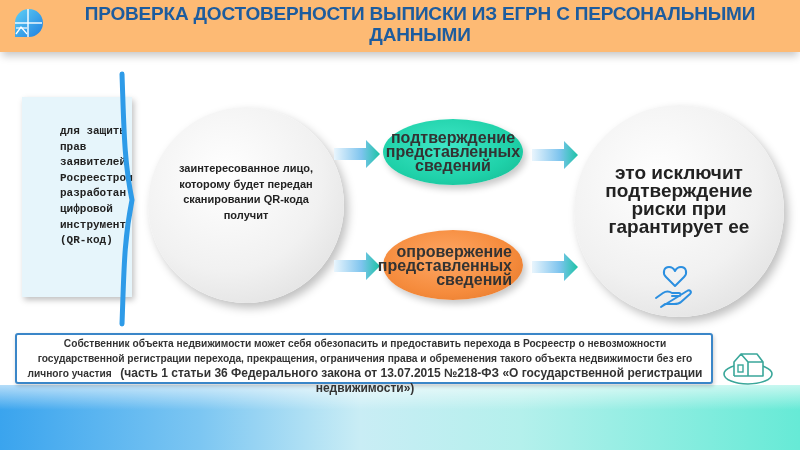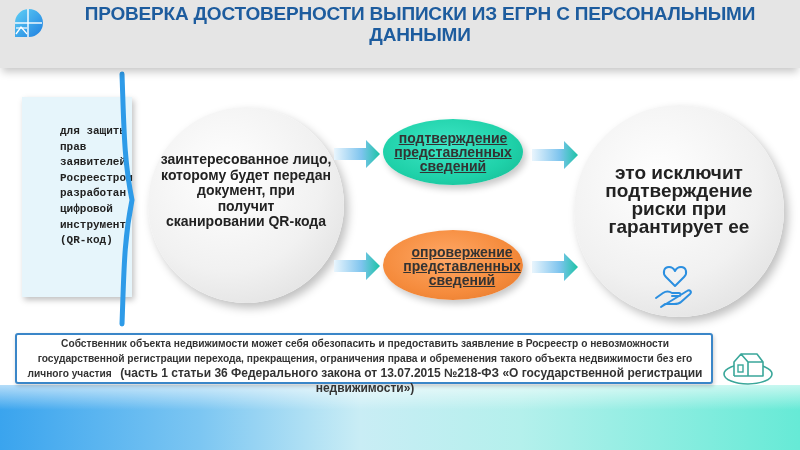--- a/index.html
+++ b/index.html
@@ -1,19 +1,19 @@
 <!DOCTYPE html>
 <html><head>
 <meta charset="utf-8">
 <style>
   * { box-sizing: border-box; margin: 0; padding: 0; }
   html, body { width: 800px; height: 450px; overflow: hidden; background: #ffffff; }
   body { position: relative; font-family: "Liberation Sans", "DejaVu Sans", sans-serif; }
 
-  .header { position: absolute; left: 0; top: 0; width: 800px; height: 68px; background: #e5e5e5;
+  .header { position: absolute; left: 0; top: 0; width: 800px; height: 52px; background: #fdba74;
     box-shadow: 0 6px 8px -2px rgba(0,0,0,0.22); z-index: 5; }
   .logo { position: absolute; left: 13px; top: 8px; width: 30px; height: 30px; }
   .title { position: absolute; left: 60px; right: 20px; top: 3px; text-align: center;
     color: #1d5c9e; font-weight: bold; font-size: 19px; line-height: 21px; letter-spacing: -0.2px;
     font-family: "Liberation Sans", sans-serif; }
 
   .bottom-band { position: absolute; left: 0; top: 385px; width: 800px; height: 65px;
     background: linear-gradient(90deg, #3aa4ee 0%, #7cc6f2 25%, #c9edf5 45%, #b4f0ec 65%, #66ead6 100%); }
   .bottom-fade { position: absolute; left: 0; top: 370px; width: 800px; height: 40px;
     background: linear-gradient(180deg, rgba(255,255,255,1) 0%, rgba(255,255,255,0) 100%); }
@@ -24,34 +24,34 @@
     line-height: 15.6px; font-weight: bold; color: #222; font-family: Liberation Mono, monospace; }
   .blue-bar { position: absolute; left: 118px; top: 70px; width: 22px; height: 258px; }
 
   .circle { position: absolute; border-radius: 50%;
     background: radial-gradient(circle at 40% 35%, #ffffff 0%, #f1f1f1 55%, #d9d9d9 100%);
     box-shadow: 4px 5px 10px rgba(0,0,0,0.25); }
   .circle-left { left: 148px; top: 107px; width: 196px; height: 196px; }
   .circle-right { left: 574px; top: 105px; width: 210px; height: 212px; }
 
   .circle-text { position: absolute; text-align: center; font-weight: bold; color: #222; }
-  .ct-left { left: 160px; top: 152px; width: 172px; font-size: 14px; line-height: 15.5px; }
+  .ct-left { left: 160px; top: 161px; width: 172px; font-size: 11px; line-height: 15.5px; }
   .ct-right { left: 590px; top: 164px; width: 178px; font-size: 19px; line-height: 18px; }
 
   .ellipse { position: absolute; width: 140px; height: 66px; border-radius: 50%; }
   .ell-green { left: 383px; top: 119px;
     background: radial-gradient(ellipse at 45% 40%, #3ee6c6 0%, #1fd1a9 60%, #14b48e 100%);
     box-shadow: 3px 4px 7px rgba(0,0,0,0.22); }
   .ell-orange { left: 383px; top: 230px; height: 70px;
     background: radial-gradient(ellipse at 45% 40%, #ffa866 0%, #f58b3c 60%, #e07428 100%);
     box-shadow: 3px 4px 7px rgba(0,0,0,0.22); }
-  .ell-text { position: absolute; width: 140px; text-align: center; font-size: 14px;
-    line-height: 14px; font-weight: bold; color: #333; text-decoration: underline; }
+  .ell-text { position: absolute; width: 140px; text-align: center; font-size: 16px;
+    line-height: 14px; font-weight: bold; color: #333; }
   .et-green { left: 383px; top: 131px; }
-  .et-orange { left: 392px; top: 245px; }
+  .et-orange { left: 372px; top: 245px; text-align: right; }
 
   .arrow { position: absolute; width: 46px; height: 28px; }
 
   .note-box { position: absolute; left: 15px; top: 333px; width: 698px; height: 51px;
     border: 2px solid #3a86c8; border-radius: 3px; background: #ffffff;
     box-shadow: 1px 2px 4px rgba(0,0,0,0.2); }
   .note-text { position: absolute; left: 20px; top: 336px; width: 690px; text-align: center;
     font-size: 10.2px; line-height: 15px; color: #333; font-weight: bold; }
   .note-ref { font-size: 12px; }
 
@@ -96,23 +96,22 @@
   <div>(QR-код)</div>
 </div>
 <svg class="blue-bar" viewBox="0 0 22 258">
   <path d="M4 4 C6 60, 6 90, 14 130 C6 170, 6 200, 4 254" fill="none" stroke="#2e9be8" stroke-width="5" stroke-linecap="round"></path>
 </svg>
 
 <div class="circle circle-left"></div>
 <div class="circle-text ct-left">
   <div>заинтересованное лицо,</div>
   <div>которому будет передан</div>
-  <div>документ, при</div>
+  <div>сканировании QR-кода</div>
   <div>получит</div>
-  <div>сканировании QR-кода</div>
 </div>
 
 <svg class="arrow" style="left:334px; top:140px;" viewBox="0 0 46 28">
   <defs>
       <linearGradient id="ag1" x1="0" x2="1">
         <stop offset="0" stop-color="#e9f5fd"></stop>
         <stop offset="0.6" stop-color="#7ec4ee"></stop>
         <stop offset="1" stop-color="#1cc3a6"></stop>
       </linearGradient>
     </defs>
@@ -147,21 +146,21 @@
   <div>подтверждение риски при</div>
   <div>гарантирует ее</div>
 </div>
 <svg class="heart-hand" viewBox="0 0 44 48">
   <path d="M22 24 L13 15 C9 11 11 5 16 5 C19 5 21 7 22 9 C23 7 25 5 28 5 C33 5 35 11 31 15 Z" fill="none" stroke="#2b8fe0" stroke-width="2" stroke-linejoin="round"></path>
   <path d="M3 36 L10 31 C13 29 16 29 19 31 L26 31 C28 31 28 34 26 34 L19 34 M26 34 L34 29 C37 27 39 30 37 32 L28 40 C26 42 23 42 21 42 L12 42 L8 45 Z" fill="none" stroke="#2b8fe0" stroke-width="2" stroke-linejoin="round" stroke-linecap="round"></path>
 </svg>
 
 <div class="note-box"></div>
 <div class="note-text">
-  <div>Собственник объекта недвижимости может себя обезопасить и предоставить заявление в Росреестр о невозможности</div>
+  <div>Собственник объекта недвижимости может себя обезопасить и предоставить перехода в Росреестр о невозможности</div>
   <div>государственной регистрации перехода, прекращения, ограничения права и обременения такого объекта недвижимости без его</div>
   <div>
     <span>личного участия</span>&nbsp;&nbsp;
     <span class="note-ref">(часть 1 статьи 36 Федерального закона от 13.07.2015 №218-ФЗ «О государственной регистрации недвижимости»)</span>
   </div>
 </div>
 <svg class="house" viewBox="0 0 52 36">
   <ellipse cx="26" cy="24" rx="24" ry="10" fill="none" stroke="#3aa79a" stroke-width="1.6"></ellipse>
   <path d="M12 26 V12 L19 4 L26 12 V26 M19 4 H35 L41 12 V26 H12 M26 12 H41" fill="#ffffff" stroke="#3aa79a" stroke-width="1.6" stroke-linejoin="round"></path>
   <rect x="16" y="15" width="5" height="7" fill="none" stroke="#3aa79a" stroke-width="1.4"></rect>

